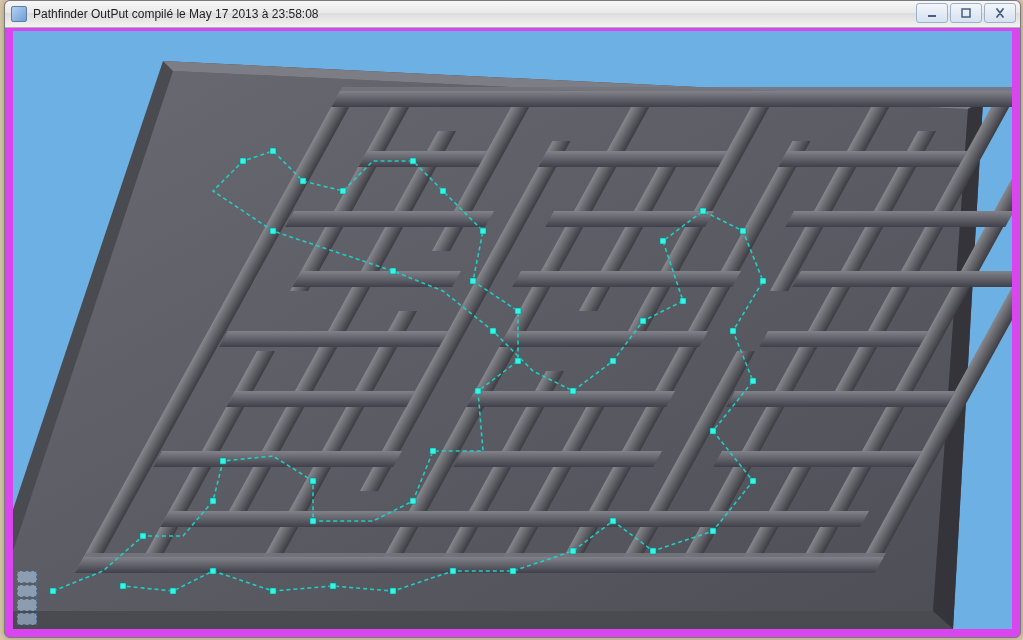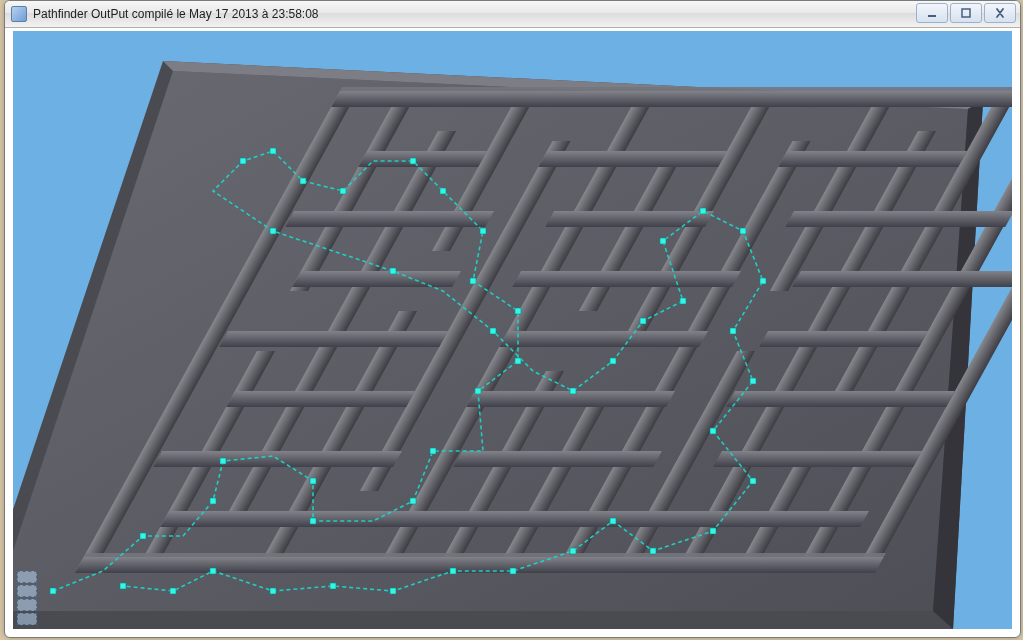--- a/index.html
+++ b/index.html
@@ -11,21 +11,21 @@
     font-family: "Segoe UI", Tahoma, sans-serif;
     font-size: 12px;
     background: #d8c8a8;
   }
   .window {
     position: absolute;
     left: 4px;
     top: 0;
     width: 1015px;
     height: 636px;
-    background: #ffffff;
+    background: #d946ef;
     border: 1px solid #7a7a7a;
     border-radius: 6px;
     box-shadow: 0 0 6px rgba(0,0,0,.25);
     overflow: hidden;
   }
   .titlebar {
     position: relative;
     height: 26px;
     background: linear-gradient(to bottom, #f7f7f7 0%, #e9e9e9 45%, #dcdcdc 46%, #f2f2f2 100%);
     border-bottom: 1px solid #b0b0b0;

